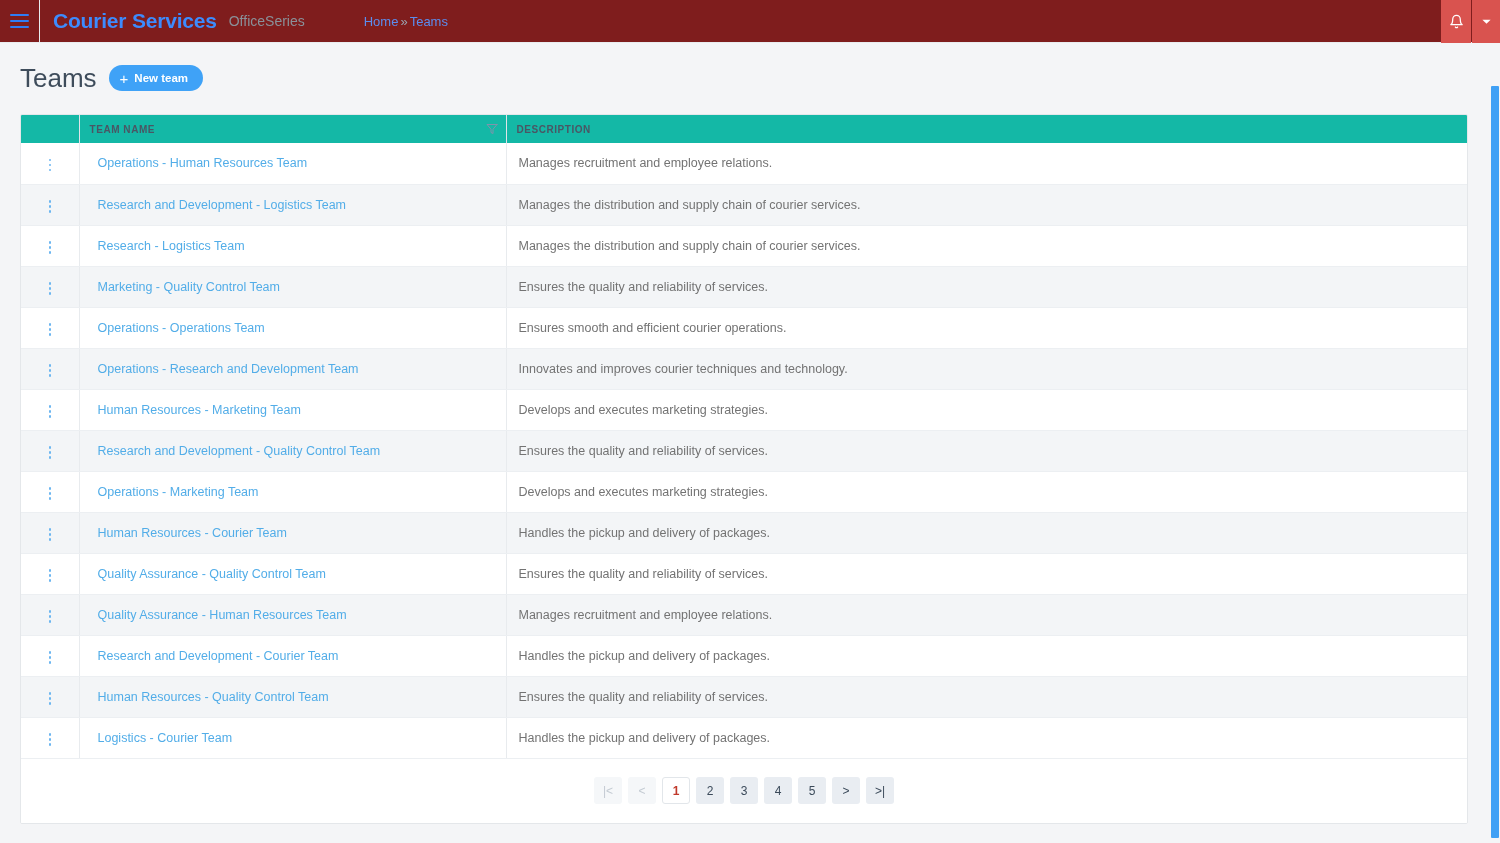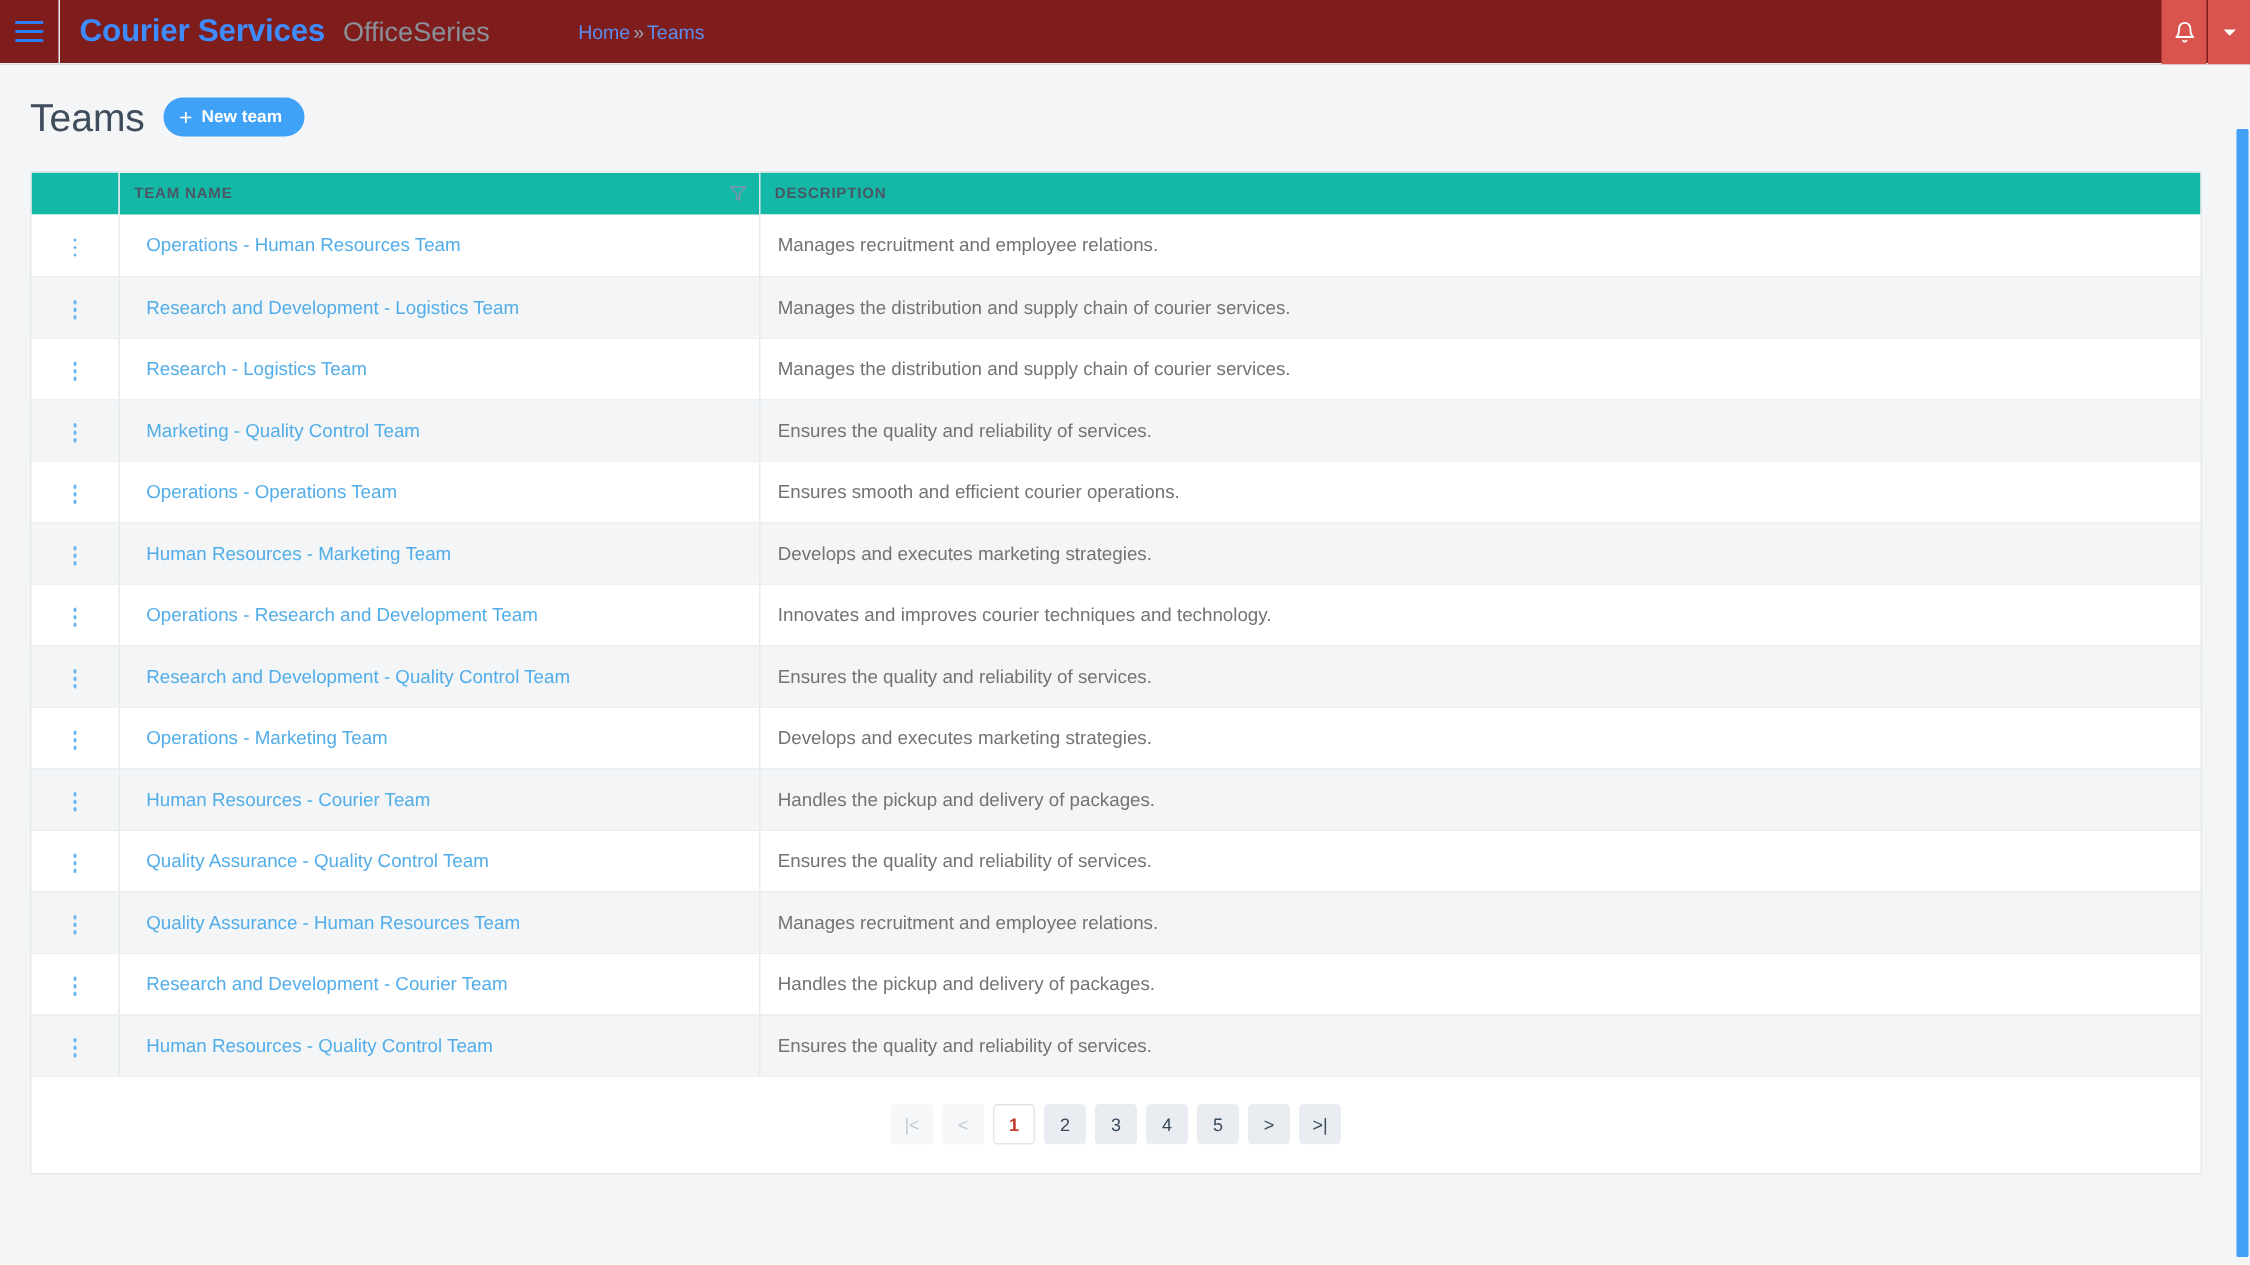--- a/index.html
+++ b/index.html
@@ -35,21 +35,21 @@
     border-radius: 1px;
   }
   .brand {
     font-size: 21px;
     font-weight: bold;
     color: #3d8bfd;
     letter-spacing: -0.2px;
     white-space: nowrap;
   }
   .brand-sub {
-    font-size: 18px;
+    font-size: 14px;
     color: #8a9199;
     margin-left: 12px;
     white-space: nowrap;
   }
   .breadcrumb {
     margin-left: 59px;
     font-size: 13px;
     color: #5b8def;
     white-space: nowrap;
   }
@@ -337,38 +337,38 @@
               </span></td>
             <td><a class="team-link" href="#">Operations - Operations Team</a></td>
             <td><span class="desc-text">Ensures smooth and efficient courier operations.</span></td>
           </tr>
           <tr>
             <td class="cell-actions"><span class="kebab">
                 <i></i>
                 <i></i>
                 <i></i>
               </span></td>
+            <td><a class="team-link" href="#">Operations - Research and Development Team</a></td>
+            <td><span class="desc-text">Innovates and improves courier techniques and technology.</span></td>
+          </tr>
+          <tr>
+            <td class="cell-actions"><span class="kebab">
+                <i></i>
+                <i></i>
+                <i></i>
+              </span></td>
             <td><a class="team-link" href="#">Human Resources - Marketing Team</a></td>
             <td><span class="desc-text">Develops and executes marketing strategies.</span></td>
           </tr>
           <tr>
             <td class="cell-actions"><span class="kebab">
                 <i></i>
                 <i></i>
                 <i></i>
               </span></td>
-            <td><a class="team-link" href="#">Operations - Research and Development Team</a></td>
-            <td><span class="desc-text">Innovates and improves courier techniques and technology.</span></td>
-          </tr>
-          <tr>
-            <td class="cell-actions"><span class="kebab">
-                <i></i>
-                <i></i>
-                <i></i>
-              </span></td>
             <td><a class="team-link" href="#">Research and Development - Quality Control Team</a></td>
             <td><span class="desc-text">Ensures the quality and reliability of services.</span></td>
           </tr>
           <tr>
             <td class="cell-actions"><span class="kebab">
                 <i></i>
                 <i></i>
                 <i></i>
               </span></td>
             <td><a class="team-link" href="#">Operations - Marketing Team</a></td>
@@ -411,20 +411,29 @@
             <td><span class="desc-text">Handles the pickup and delivery of packages.</span></td>
           </tr>
           <tr>
             <td class="cell-actions"><span class="kebab">
                 <i></i>
                 <i></i>
                 <i></i>
               </span></td>
             <td><a class="team-link" href="#">Human Resources - Quality Control Team</a></td>
             <td><span class="desc-text">Ensures the quality and reliability of services.</span></td>
+          </tr>
+          <tr>
+            <td class="cell-actions"><span class="kebab">
+                <i></i>
+                <i></i>
+                <i></i>
+              </span></td>
+            <td><a class="team-link" href="#">Logistics - Courier Team</a></td>
+            <td><span class="desc-text">Handles the pickup and delivery of packages.</span></td>
           </tr>
         </tbody>
     </table>
 
     <div class="pager-wrap">
       <button class="pg disabled">|&lt;</button>
       <button class="pg disabled">&lt;</button>
       <span id="pager-pages" style="display:inline-flex;gap:6px;">
           <button class="pg active">1</button>
           <button class="pg">2</button>

